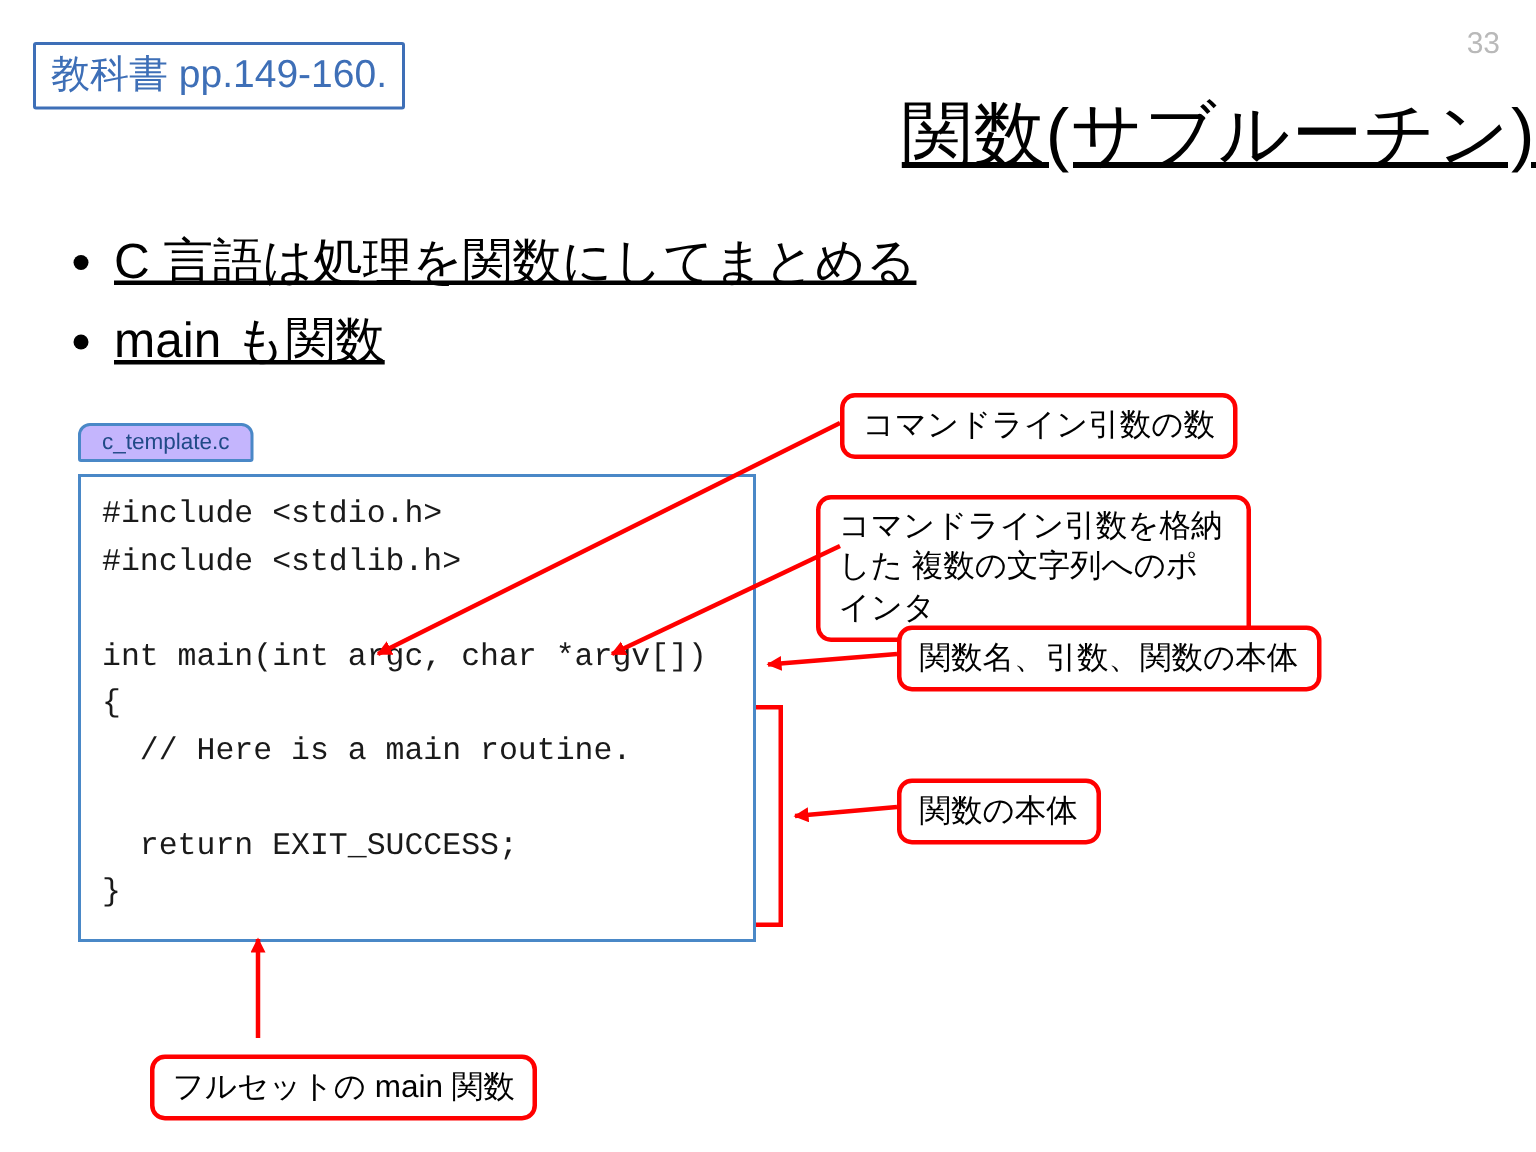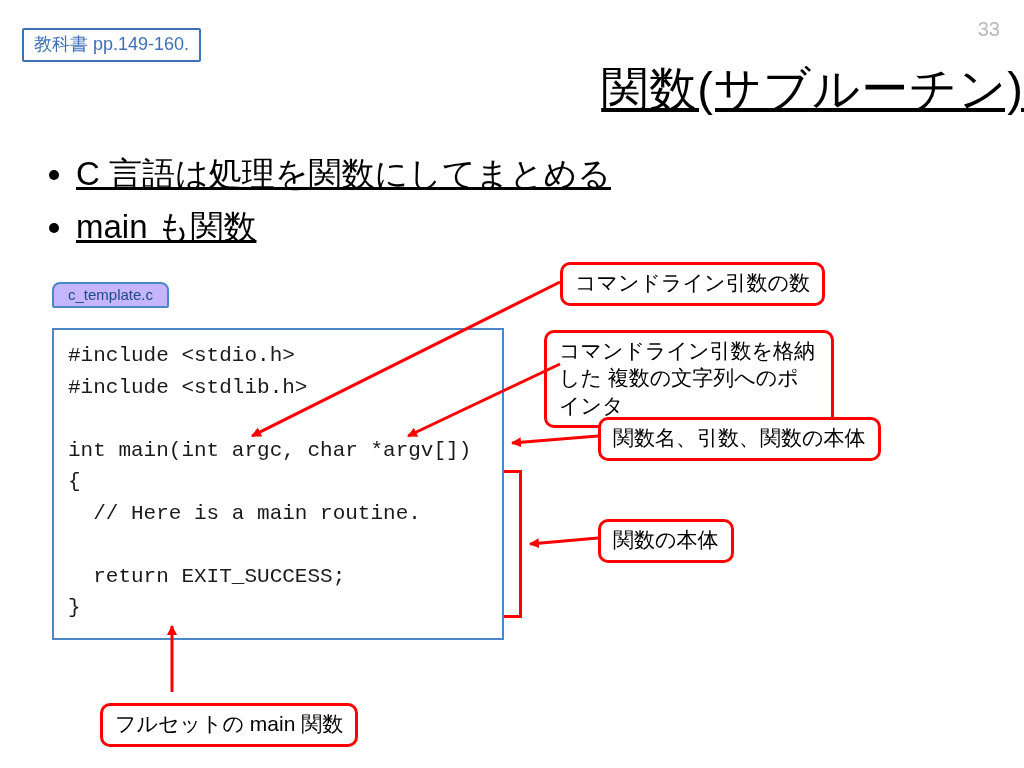--- a/index.html
+++ b/index.html
@@ -21,21 +21,21 @@
     font-size: 20px;
     margin-left: 21px;
   }
   .textbook {
     position: absolute;
     top: 28px;
     left: 22px;
     border: 2px solid #3e6fb7;
     color: #3e6fb7;
     padding: 2px 10px 4px 10px;
-    font-size: 18px;
+    font-size: 26px;
     border-radius: 2px;
   }
   .title {
     position: absolute;
     top: 58px;
     left: 0;
     width: 1024px;
     text-align: right;
     font-size: 47px;
     font-weight: 400;
@@ -62,21 +62,21 @@
   .file-tab {
     display: inline-block;
     border: 2px solid #4a88c7;
     border-radius: 8px 8px 2px 2px;
     background: #c4b5fd;
     color: #204a87;
     padding: 2px 14px 3px 14px;
     font-size: 15px;
   }
   .code-box {
-    margin-top: 20px;
+    margin-top: 8px;
     border: 2px solid #4a88c7;
     background: #fff;
     padding: 10px 14px 14px 14px;
     font-family: Consolas, "Courier New", monospace;
     font-size: 21px;
     line-height: 1.5;
     white-space: pre;
     color: #1a1a1a;
   }
   

